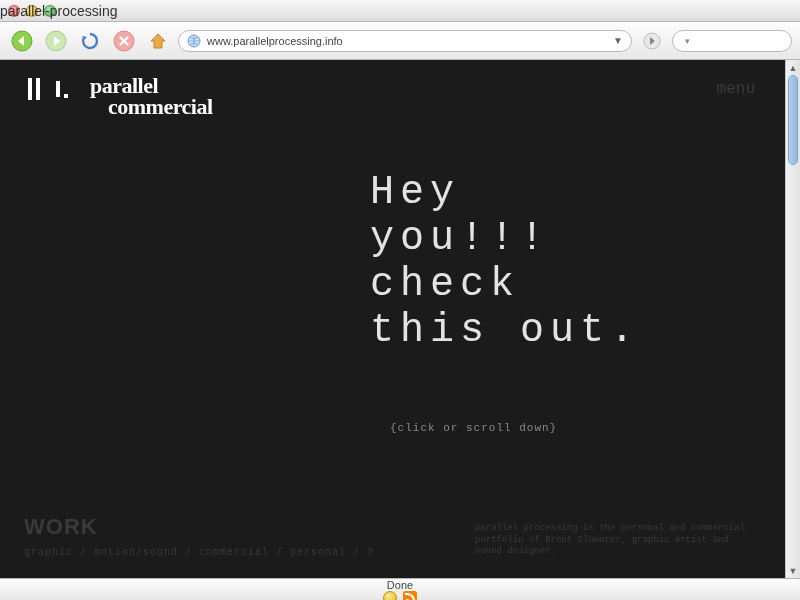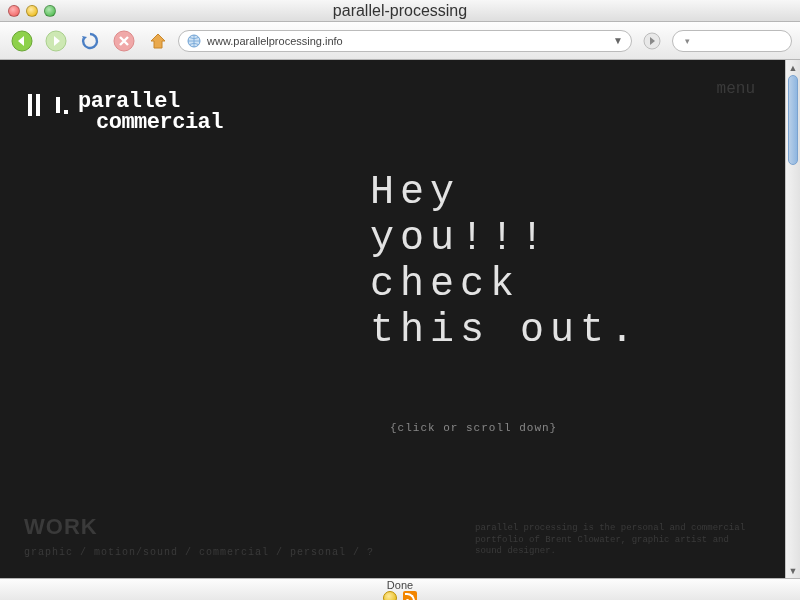--- a/index.html
+++ b/index.html
@@ -29,22 +29,22 @@
     width: 12px; height: 12px;
     border-radius: 50%;
     border: 1px solid rgba(0,0,0,0.25);
   }
   .tl-close { background: radial-gradient(circle at 40% 35%, #ffb3b3, #e55); }
   .tl-min   { background: radial-gradient(circle at 40% 35%, #ffe9a3, #e8b200); }
   .tl-zoom  { background: radial-gradient(circle at 40% 35%, #b3e6b3, #3cb33c); }
   .titlebar-title {
     position: absolute;
     left: 0; right: 0;
-    text-align: center;
-    font-size: 16px;
+    text-align: left;
+    font-size: 14px;
     color: #333;
     pointer-events: none;
   }
   
   .toolbar {
     height: 38px;
     background: linear-gradient(#fdfdfd, #e8e8e8);
     border-bottom: 1px solid #b5b5b5;
     display: flex;
     align-items: center;
@@ -129,25 +129,24 @@
   }
   .content-inner {
     position: absolute;
     left: 0; right: 15px; top: 0; bottom: 0;
   }
   .logo {
     position: absolute;
     top: 16px;
     left: 28px;
     color: #fff;
-    font-family: Liberation Mono, monospace;
+    font-family: Liberation Serif, serif;
     display: flex;
     align-items: flex-start;
-    gap: 10px;
-    margin-top: 16px;
+    gap: 22px;
   }
   .logo-mark {
     display: flex;
     gap: 4px;
     padding-top: 2px;
   }
   .logo-bar { width: 4px; height: 22px; background: #fff; }
   .logo-bar.short { height: 16px; margin-top: 3px; }
   .logo-dot { width: 4px; height: 4px; background: #fff; align-self: flex-end; margin-bottom: 2px; }
   .logo-text {

